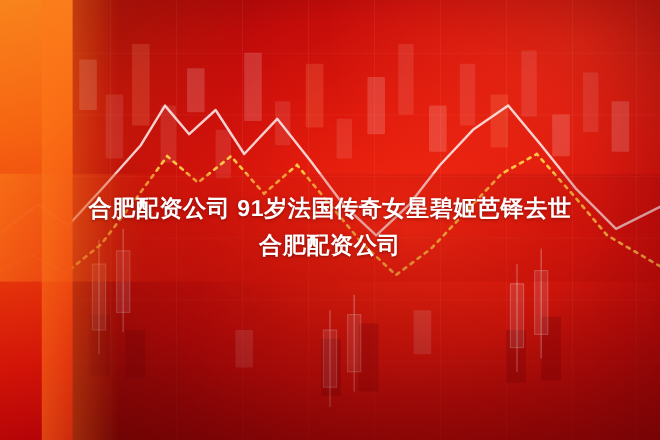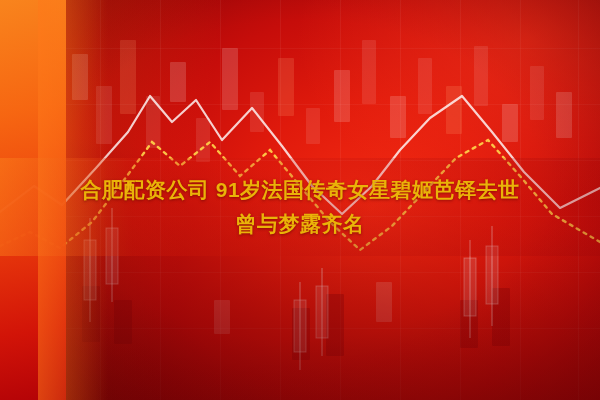--- a/index.html
+++ b/index.html
@@ -114,21 +114,21 @@
     position: absolute;
     left: 0;
     top: 158px;
     width: 600px;
     height: 98px;
     display: flex;
     flex-direction: column;
     align-items: center;
     justify-content: center;
     gap: 8px;
-    color: #eab308;
+    color: #ffffff;
     font-size: 21px;
     font-weight: bold;
     letter-spacing: 0.5px;
     line-height: 1.25;
     text-shadow: 0 1px 3px rgba(80,0,0,0.55);
   }
   .headline .line2 { font-size: 21px; }
 </style>
 </head>
 <body>
@@ -215,16 +215,16 @@
 
   <div class="bg-dark-bottom"></div>
   <div class="bg-vignette"></div>
 
   <div class="left-panel"></div>
   <div class="left-panel-glow"></div>
 
   <div class="headline-band"></div>
   <div class="headline">
     <div class="line1">合肥配资公司 91岁法国传奇女星碧姬芭铎去世</div>
-    <div class="line2">曾与梦露齐名</div>
+    <div class="line2">合肥配资公司</div>
   </div>
 
 </div>
 
 </body></html>

